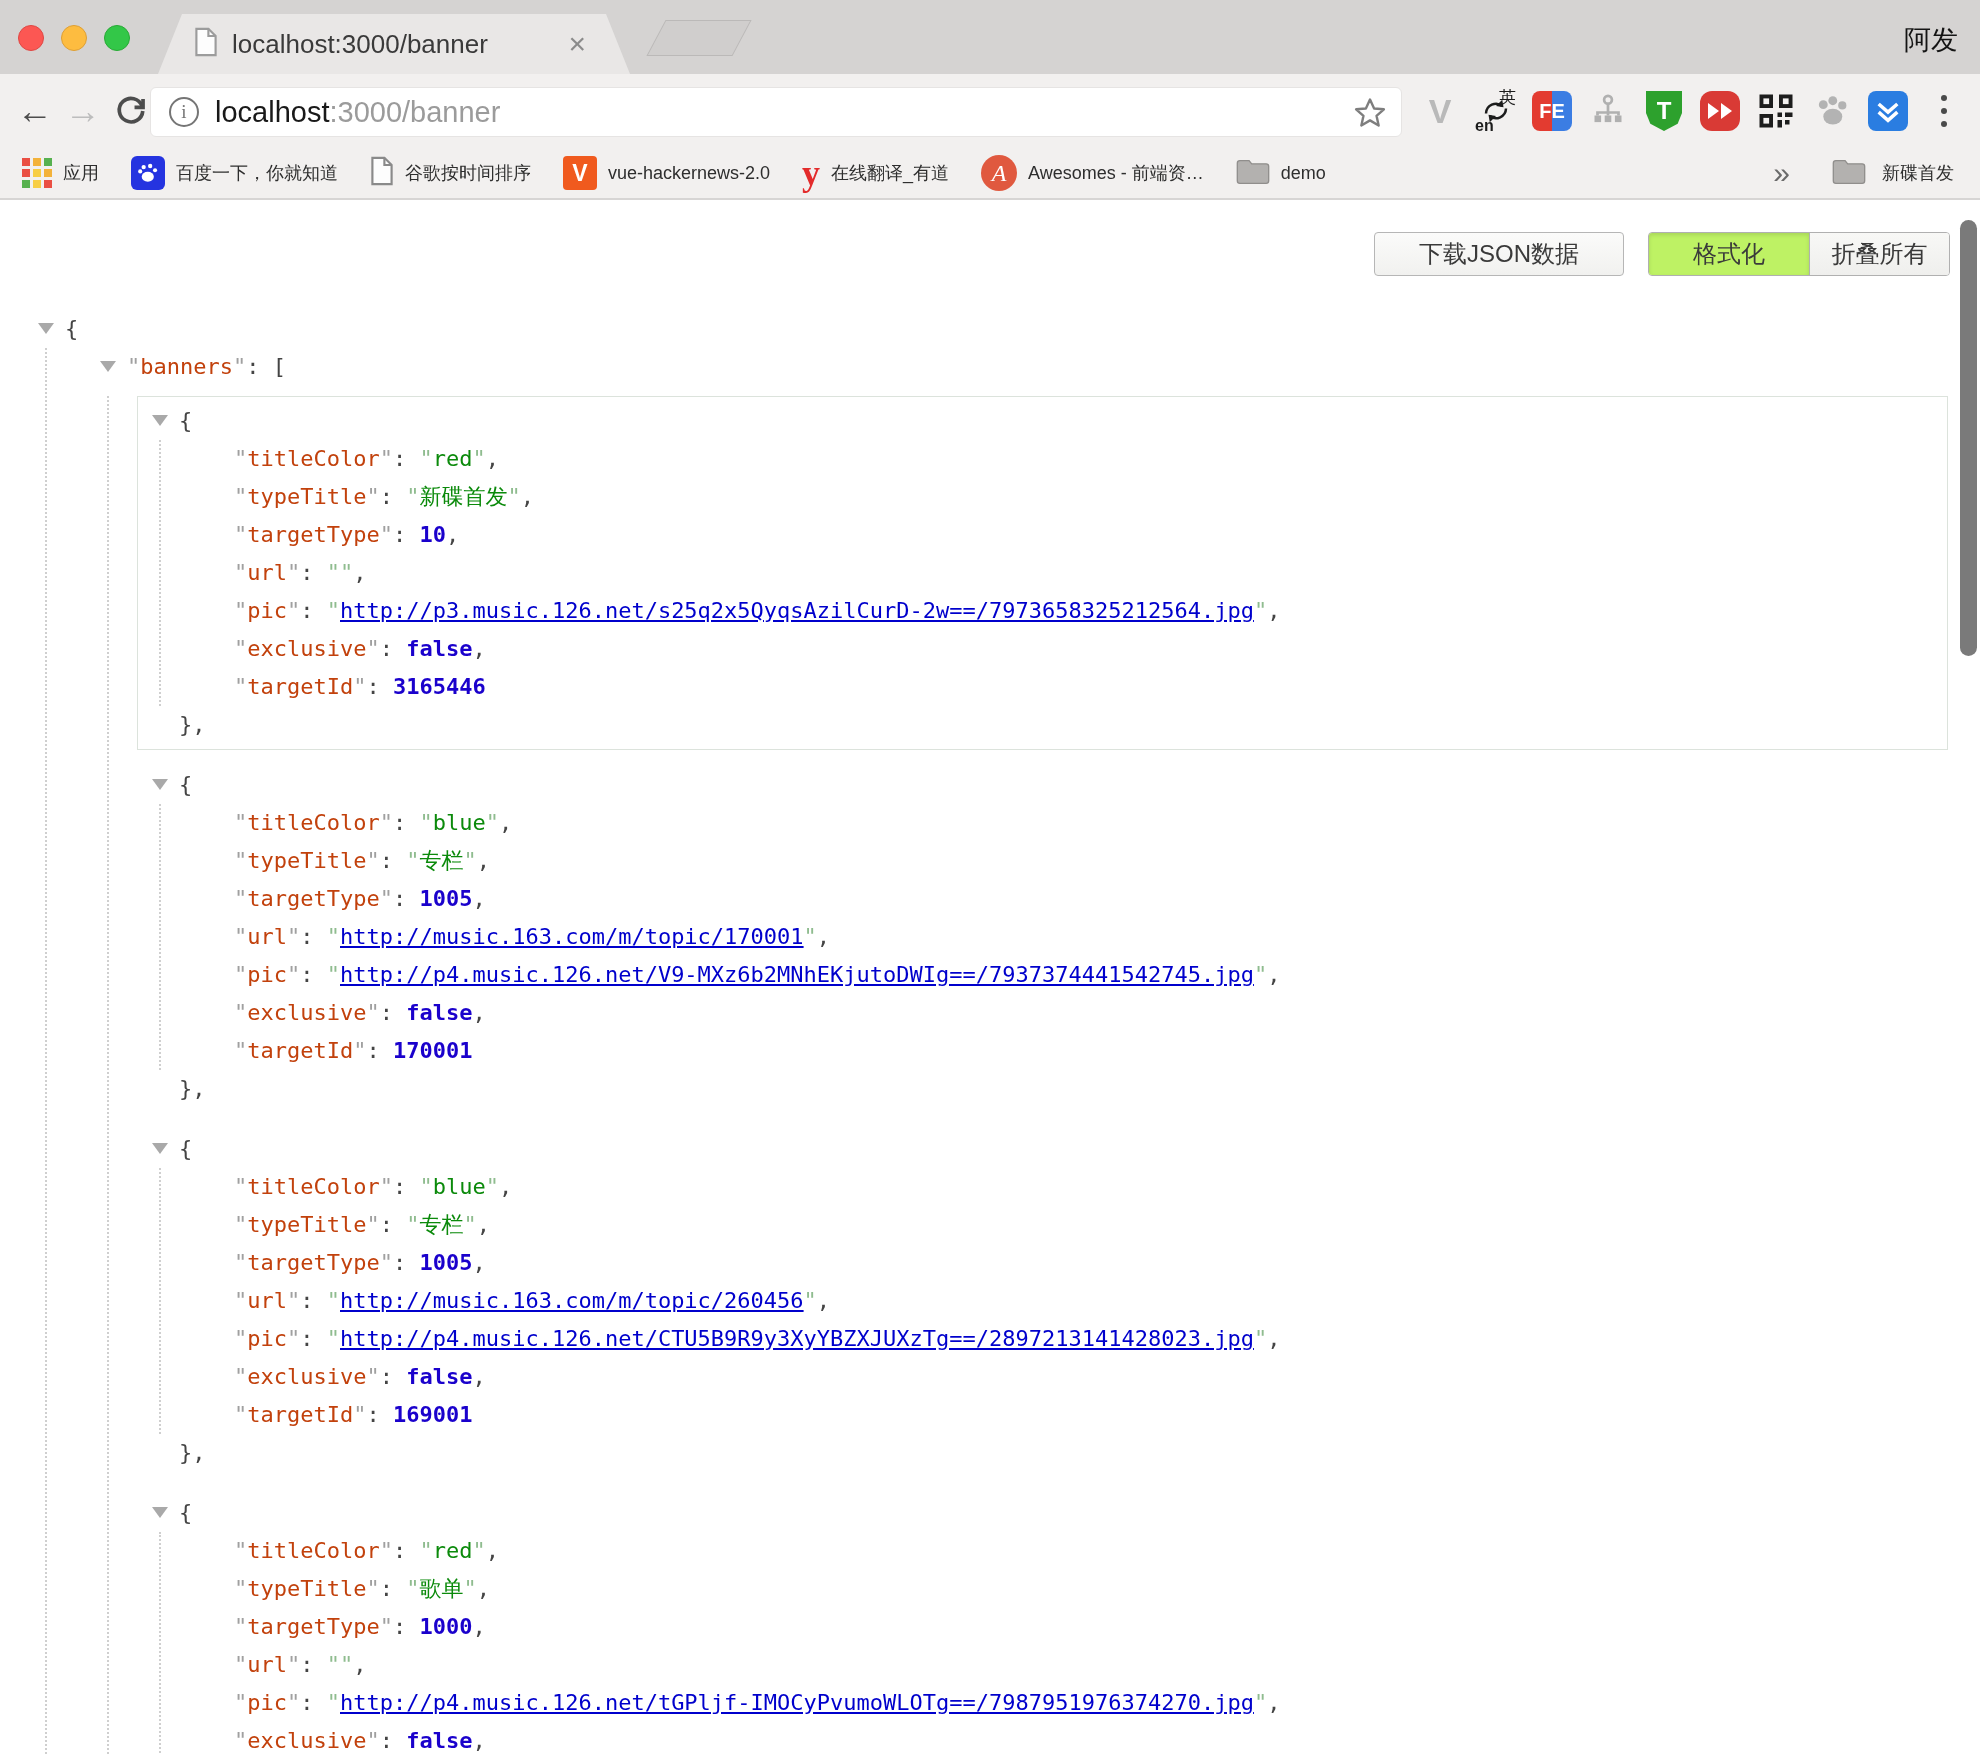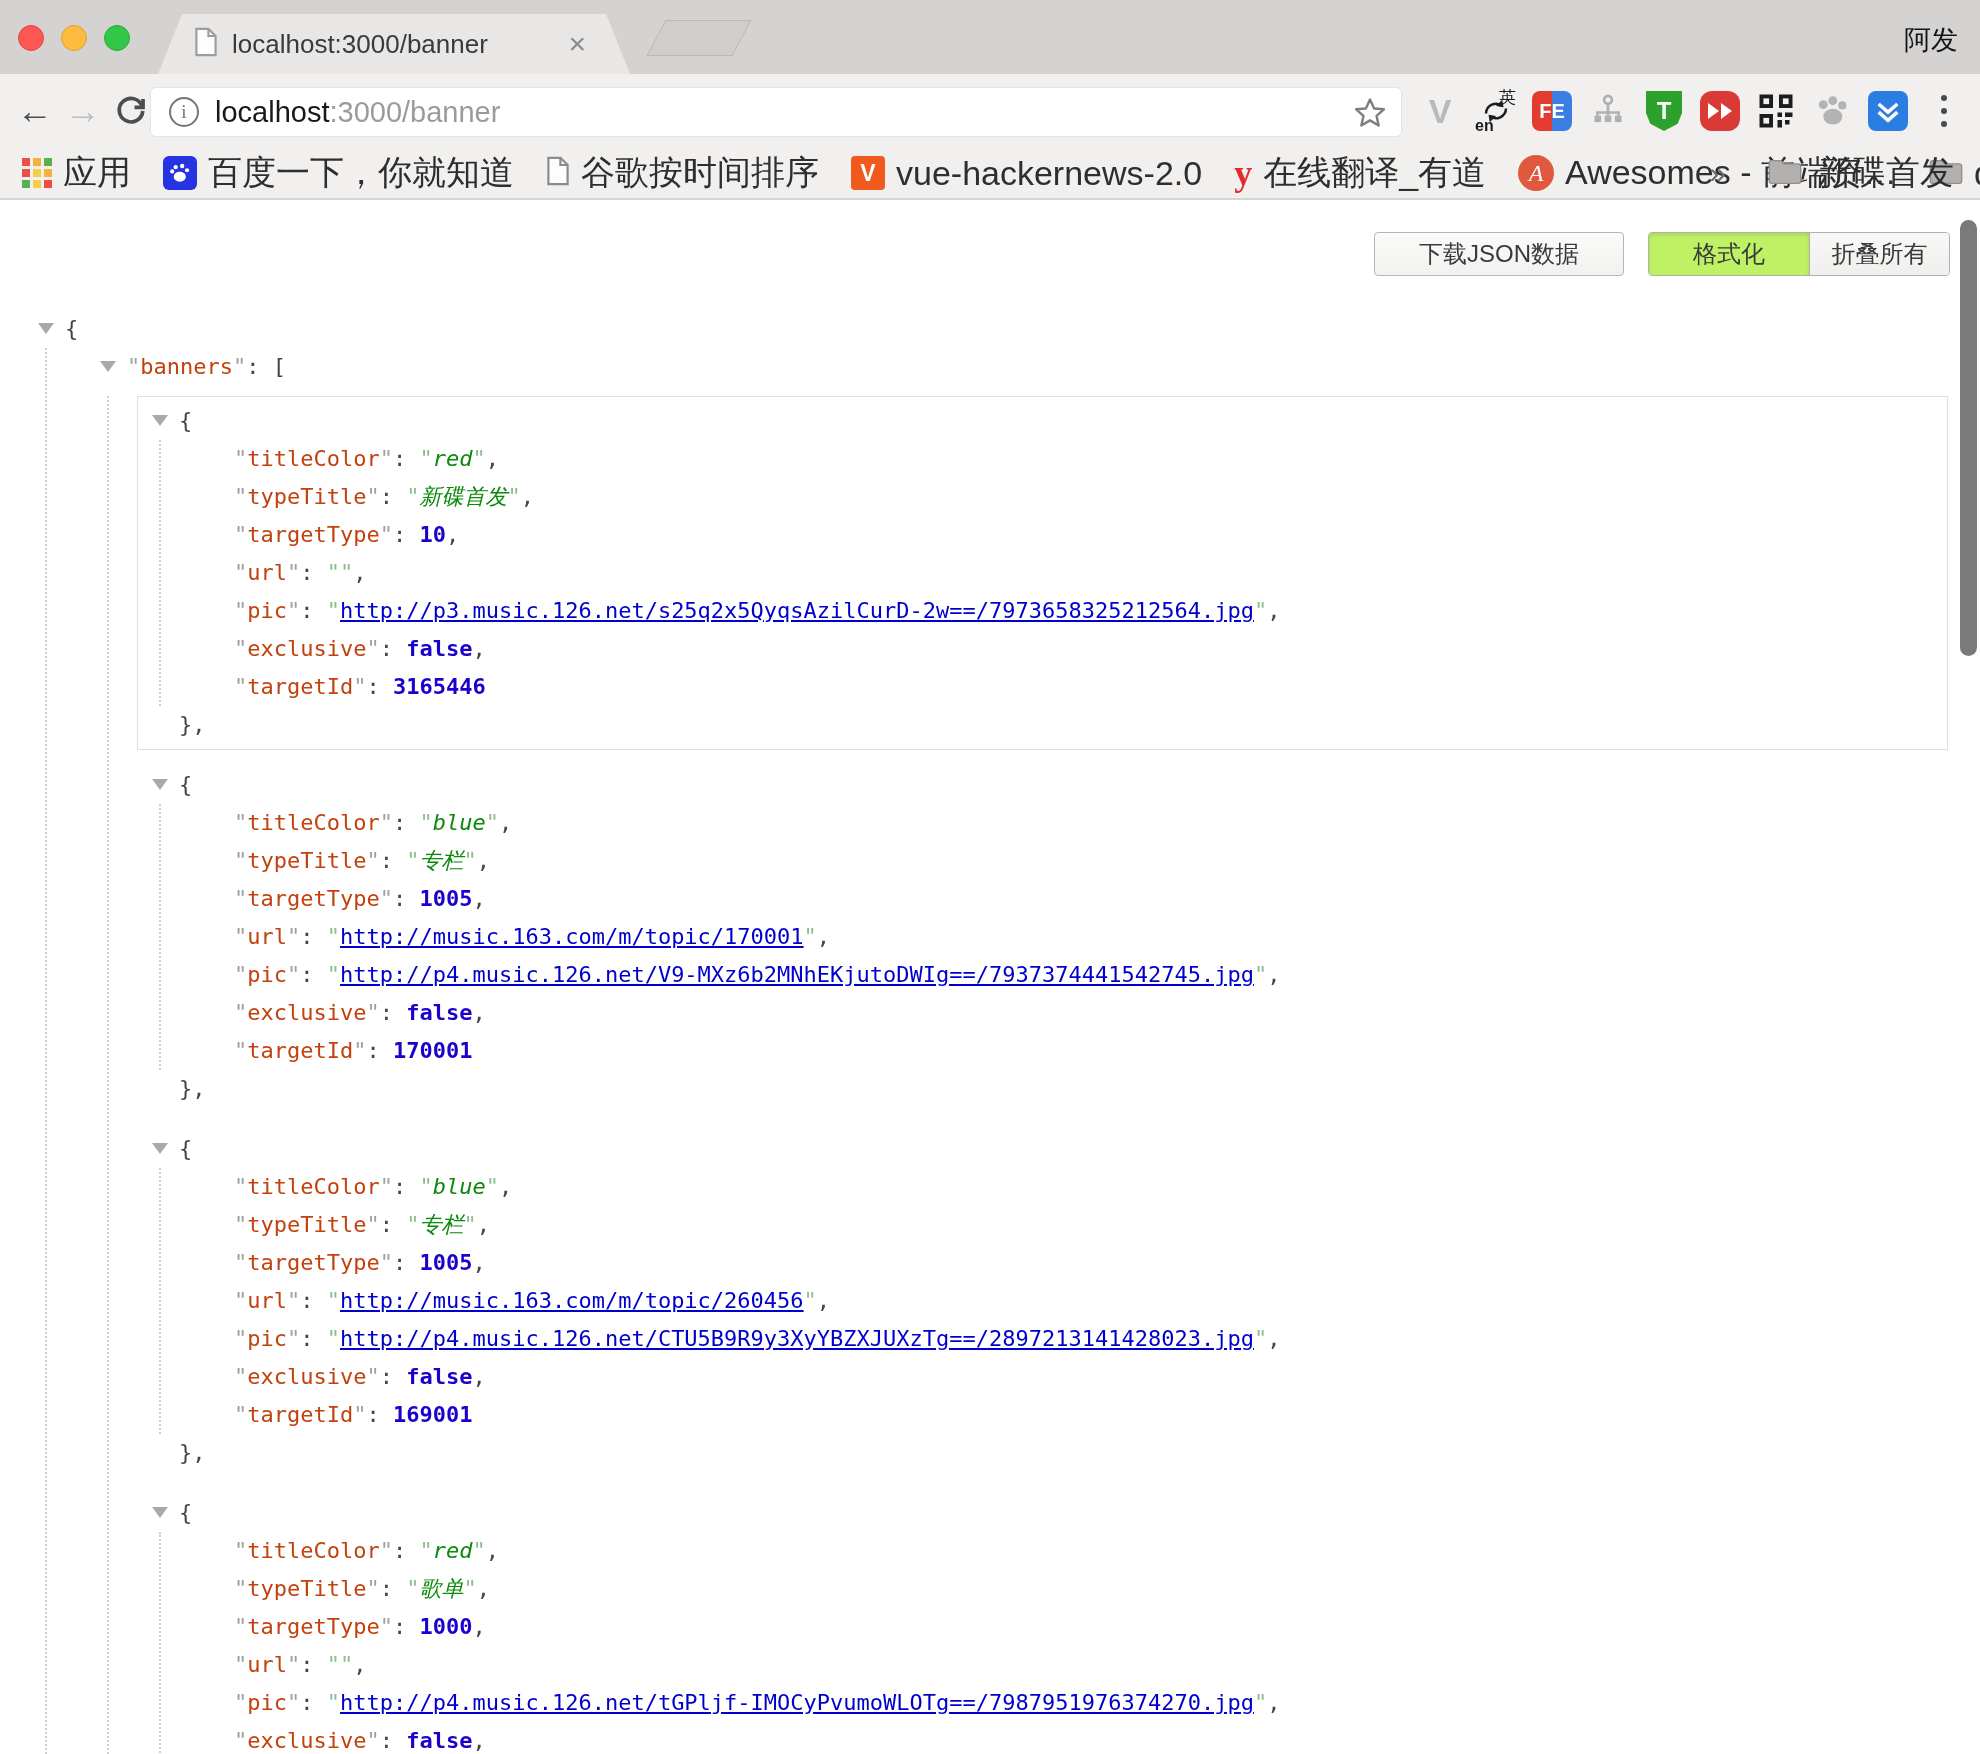--- a/index.html
+++ b/index.html
@@ -57,21 +57,21 @@
              border-left:11px solid #fff; }
   .bluedl { width:40px; height:40px; border-radius:8px; background:#2a7de1; display:flex;
             align-items:center; justify-content:center; }
   .menu-dots { display:flex; flex-direction:column; gap:7px; }
   .menu-dots i { width:6px; height:6px; border-radius:50%; background:#4a4a4a; }
 
   
   .bookmarks { position:absolute; left:0; top:148px; width:1980px; height:52px; background:#f2f0ef;
                border-bottom:2px solid #d7d5d4; display:flex; align-items:center; padding-left:22px; }
   .bm { display:flex; align-items:center; gap:11px; margin-right:32px; }
-  .bm-label { font-size:34px; color:#2e2e2e; white-space:nowrap; }
+  .bm-label { font-size:18px; color:#2e2e2e; white-space:nowrap; }
   .apps-grid { display:grid; grid-template-columns:repeat(3,8px); grid-auto-rows:8px; gap:3px; }
   .apps-grid i { display:block; }
   .sq-icon { width:34px; height:34px; border-radius:6px; color:#fff; display:flex;
              align-items:center; justify-content:center; }
   .baidu-sq { background:#2534e0; }
   .vue-sq { background:#f05a1e; border-radius:4px; font-size:23px; font-weight:bold; }
   .youdao-y { font-size:36px; font-weight:bold; color:#e32b2b; font-family:"Liberation Serif", serif; }
   .awesomes-c { width:36px; height:36px; border-radius:50%; background:#e0593f; color:#fff;
                 display:flex; align-items:center; justify-content:center; font-size:24px;
                 font-style:italic; font-family:"Liberation Serif", serif; }
@@ -102,21 +102,21 @@
   .ch0 { margin-left:7px; padding-left:53px; }
   .ch1 { margin-left:7px; padding-left:43px; }
   .ch2 { margin-left:7px; padding-left:73px; }
   .objwrap { margin:10px 32px 10px -15px; padding:5px 0 5px 14px; border:1px solid transparent; }
   .objwrap.boxed { border:1px solid #dce3dc; }
   .line.close { padding-left:27px; }
   .q  { color:#a0a0a0; }
   .k  { color:#c2410c; }
   .p  { color:#444444; }
   .sq { color:#8fbc8f; }
-  .s  { color:#0b8a0b;font-style:italic; }
+  .s  { color:#0b8a0b; }
   .n  { color:#1a01cc; font-weight:bold; }
   .lnk { color:#0000cc; text-decoration:underline; cursor:pointer; }
 </style>
 </head>
 <body>
 
 <div class="window">
 
   <div class="tabstrip">
     <div class="traffic">

